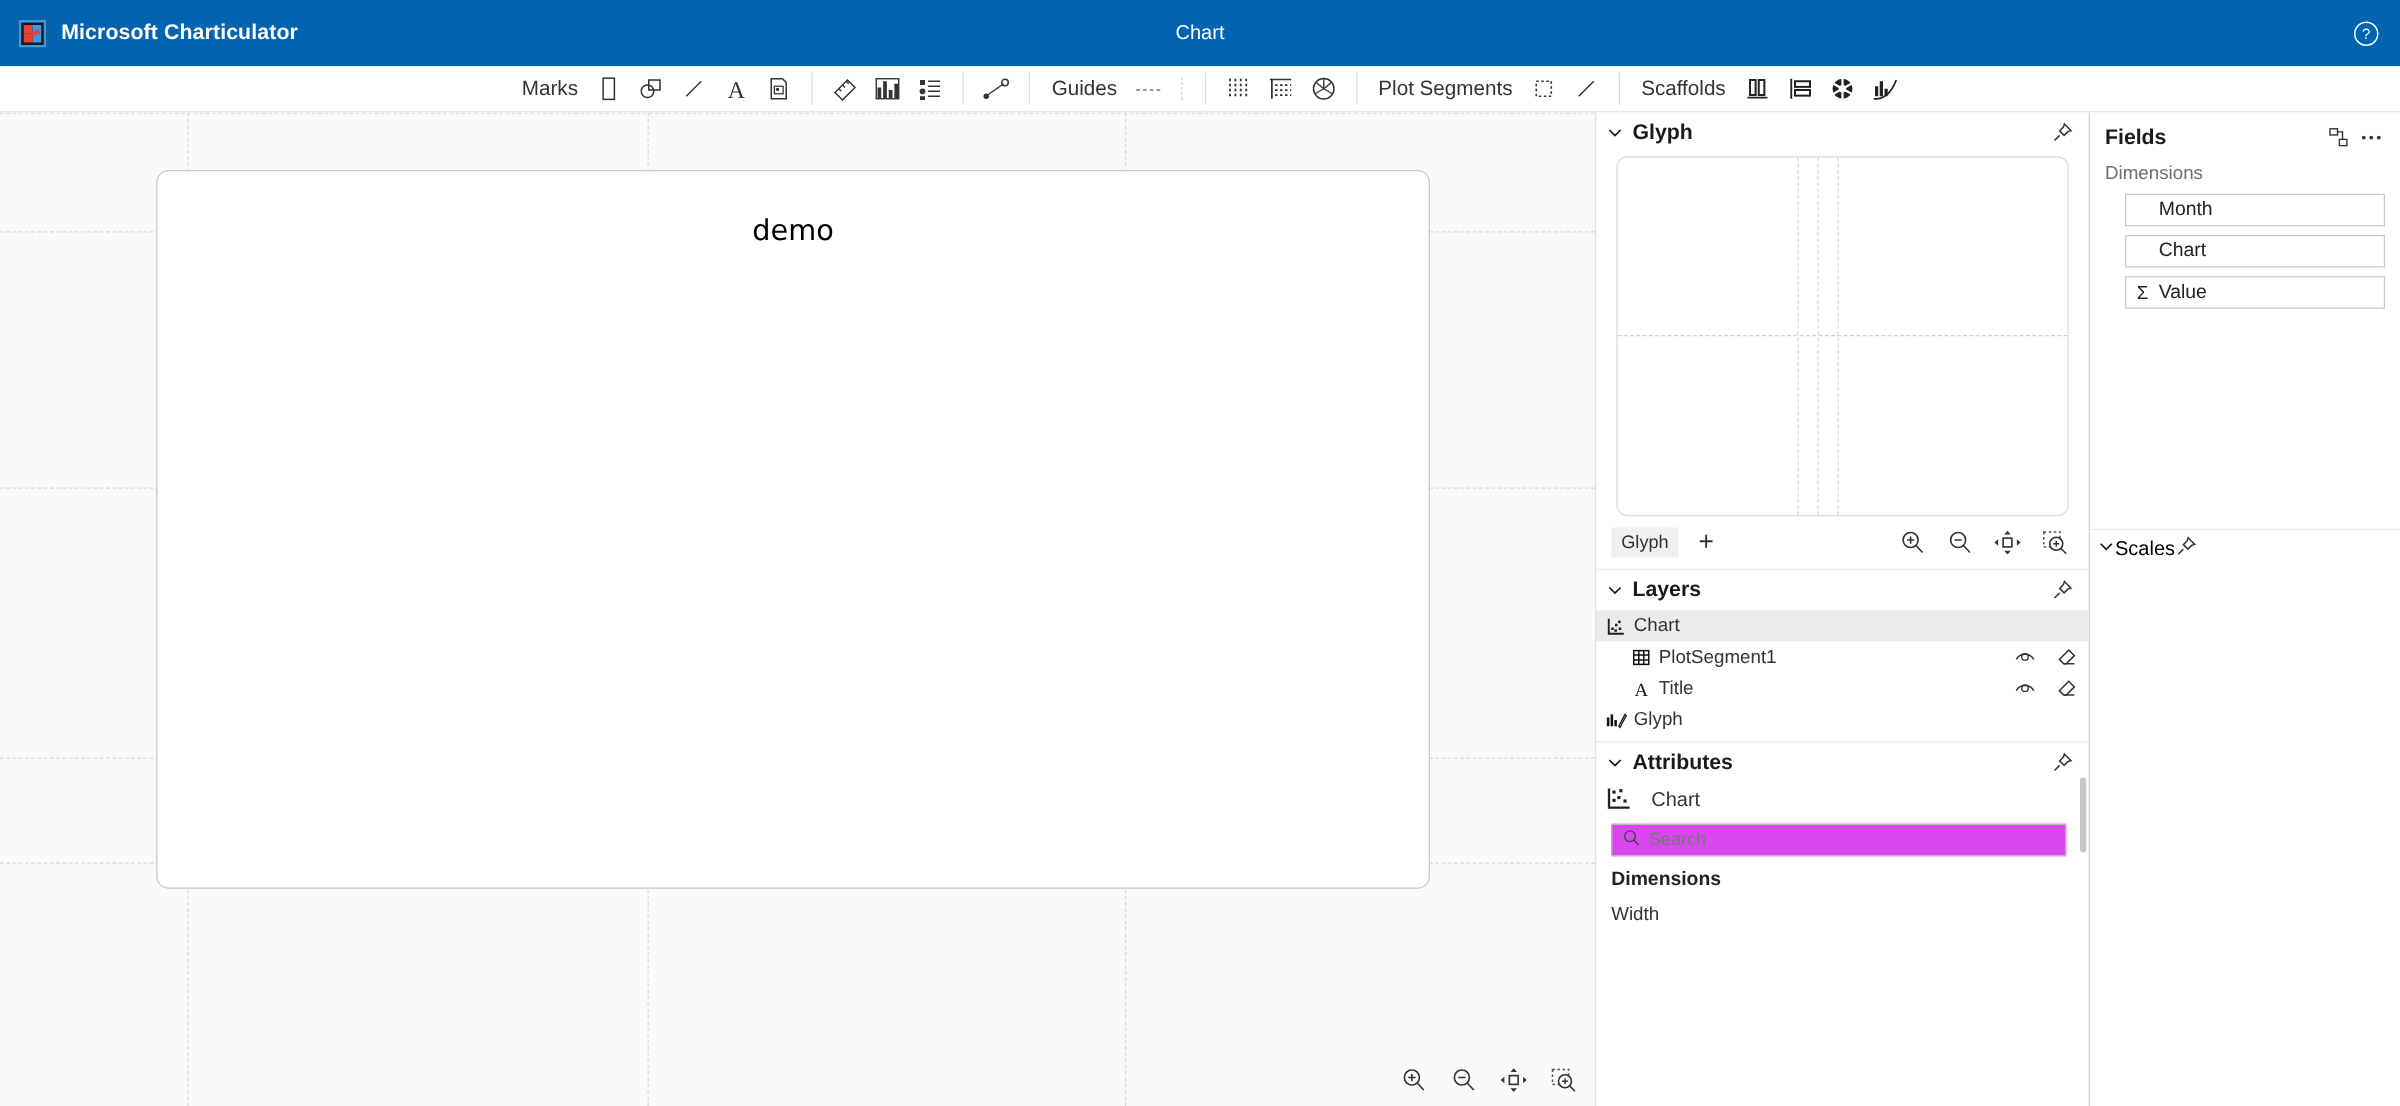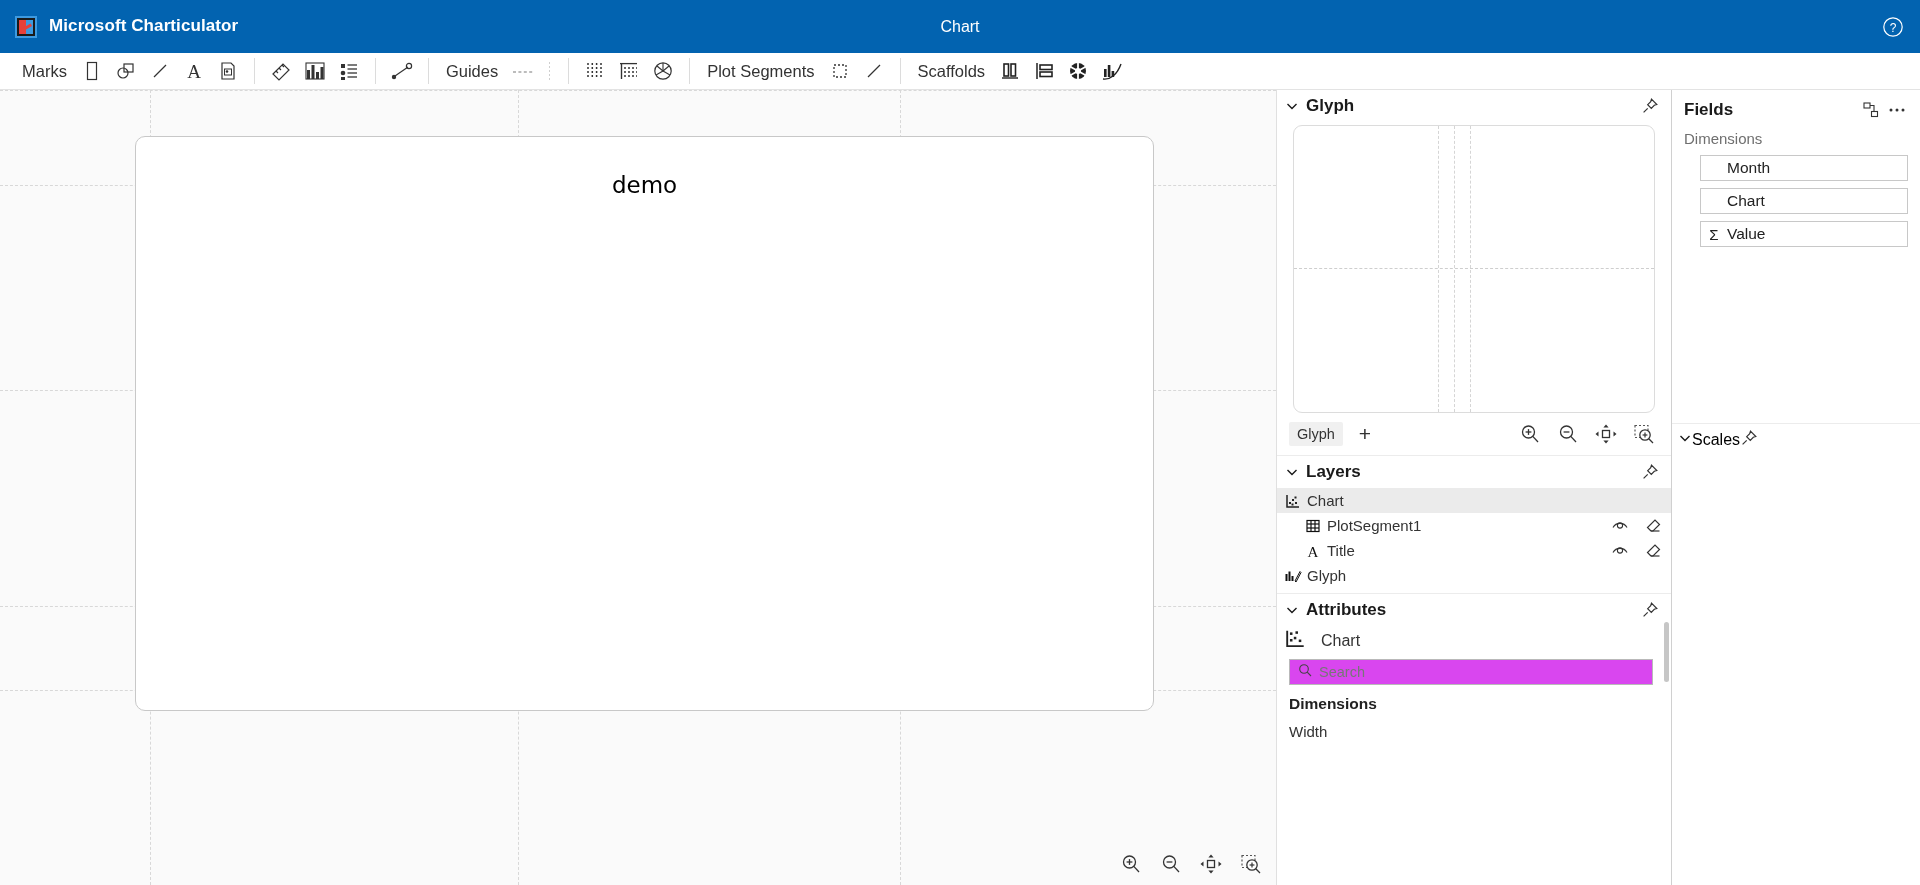--- a/index.html
+++ b/index.html
@@ -45,20 +45,21 @@
   }
 
   
   .toolbar {
     position: absolute; top: 53px; left: 0;
     width: 1920px; height: 37px;
     background: #ffffff;
     border-bottom: 1px solid #e3e3e3;
     display: flex; align-items: center;
     padding-left: 14px;
+    justify-content: center;
   }
   .tool-label {
     font-size: 16.5px; color: #333333;
     padding: 0 8px; white-space: nowrap;
   }
   .tool-btn {
     width: 34px; height: 32px;
     display: flex; align-items: center; justify-content: center;
     cursor: pointer; flex: none;
   }
@@ -80,21 +81,20 @@
   }
   .guide-v { position: absolute; top: 0; bottom: 0; width: 0; border-left: 1px dashed #d8d8d8; }
   .guide-h { position: absolute; left: 0; right: 0; height: 0; border-top: 1px dashed #d8d8d8; }
   .chart-paper {
     position: absolute;
     left: 125px; top: 46px;
     width: 1019px; height: 575px;
     background: #ffffff;
     border: 1px solid #c8c8c8;
     border-radius: 10px;
-    margin-left: 10px;
   }
   .chart-title {
     position: absolute; top: 35px; left: 0; right: 0;
     text-align: center; font-size: 23px; color: #000000;
     font-family: "DejaVu Sans", sans-serif;
   }
   .canvas-toolbar {
     position: absolute; right: 10px; bottom: 6px;
     display: flex; align-items: center; gap: 10px;
   }

